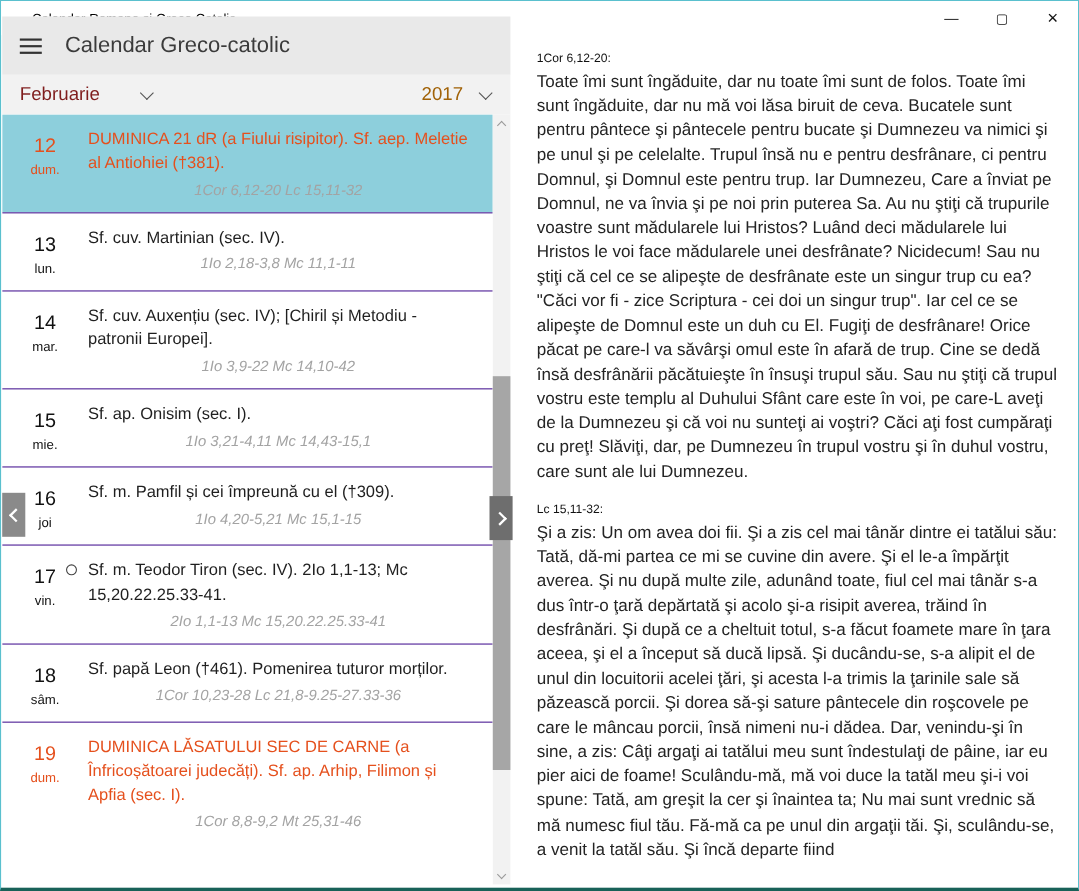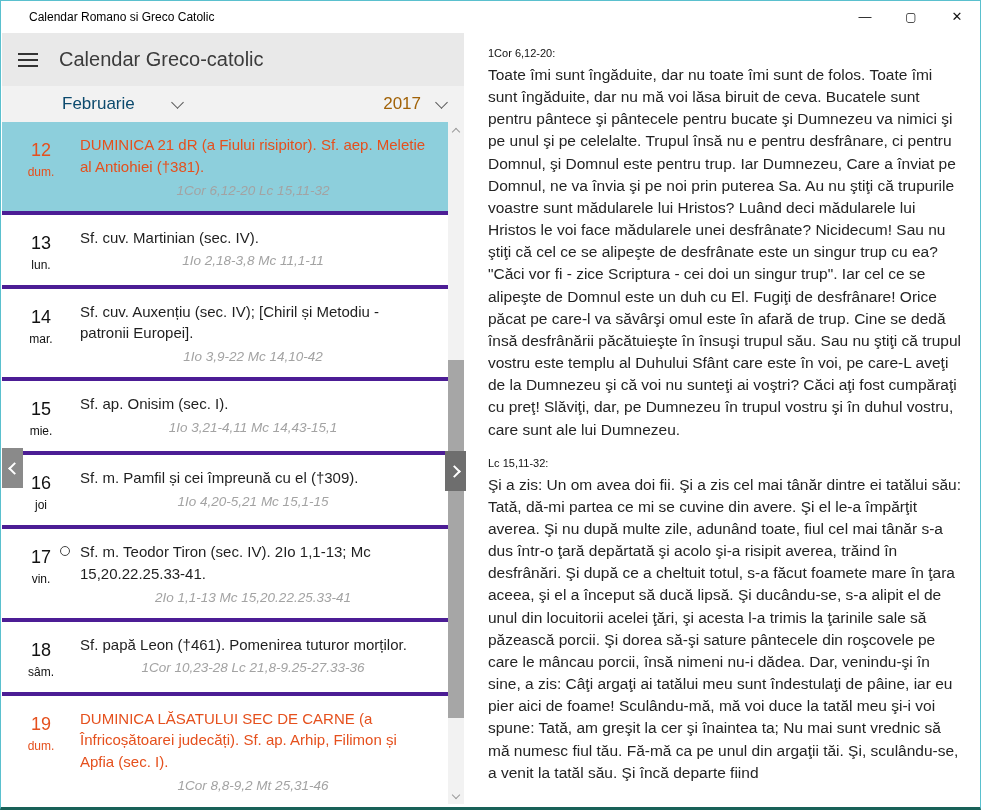--- a/index.html
+++ b/index.html
@@ -15,36 +15,36 @@
   }
 
   
   .titlebar { height:31px; display:flex; align-items:center; background:#fff; }
   .titlebar-text { font-size:12px; padding-left:28px; flex:1; color:#000; }
   .win-btn { width:46px; height:31px; display:flex; align-items:center; justify-content:center;
              font-size:13px; color:#111; cursor:default; }
   .win-btn.max { font-size:12px; }
 
   
-  .left-panel { position:absolute; top:32px; left:1px; width:462px; bottom:3px; background:#fff; }
+  .left-panel { position:absolute; top:14px; left:1px; width:462px; bottom:3px; background:#fff; }
   .app-header { height:53px; background:#e9e9e9; display:flex; align-items:center; padding-left:16px; }
   .hamburger { width:20px; height:14px; display:flex; flex-direction:column; justify-content:space-between; cursor:pointer; }
   .hamburger span { display:block; height:2px; background:#333; }
   .app-title { font-size:20px; color:#3b3b3b; margin-left:21px; }
 
   .month-row { height:36px; background:#f2f2f2; display:flex; align-items:center; padding:0 18px 0 16px; }
-  .month-name { font-size:17px; color:#0c4a6e;margin-left:44px; }
+  .month-name { font-size:17px; color:#7f1d1d; }
   .year-name  { font-size:17px; color:#a16207; }
   .chev-down { width:9px; height:9px; border-right:1.5px solid #555; border-bottom:1.5px solid #555;
                transform:rotate(45deg); display:inline-block; margin-left:38px; margin-top:-4px; }
   .chev-down.small-gap { margin-left:16px; }
   .spacer { flex:1; }
 
   .day-list { position:absolute; top:89px; left:0; right:16px; bottom:0; overflow:hidden; }
-  .day-row { display:flex; padding:12px 0 13px 0; position:relative; border-top:4px solid #4c1d95; }
+  .day-row { display:flex; padding:12px 0 13px 0; position:relative; border-top:1px solid #4c1d95; }
   .day-row:first-child { border-top:none; }
   .day-row.selected { background:#8dcfdc; border-top:none; }
   .day-col { width:78px; flex:none; text-align:center; padding-top:1px; }
   .day-num { font-size:18px; line-height:30px; color:#111;text-align:center; }
   .day-abbr { font-size:12px; color:#111; margin-top:0px; }
   .day-main { flex:1; padding-right:22px; }
   .day-title { font-size:15px; line-height:1.45; color:#1f1f1f; }
   .day-readings { font-size:13.5px; font-style:italic; color:#a3a3a3; margin-top:5px;text-align:center; }
   .day-row.accent .day-num, .day-row.accent .day-abbr, .day-row.accent .day-title { color:#e5501d; }
   .moon-icon { position:absolute; left:58px; top:17px; width:10px; height:10px;

